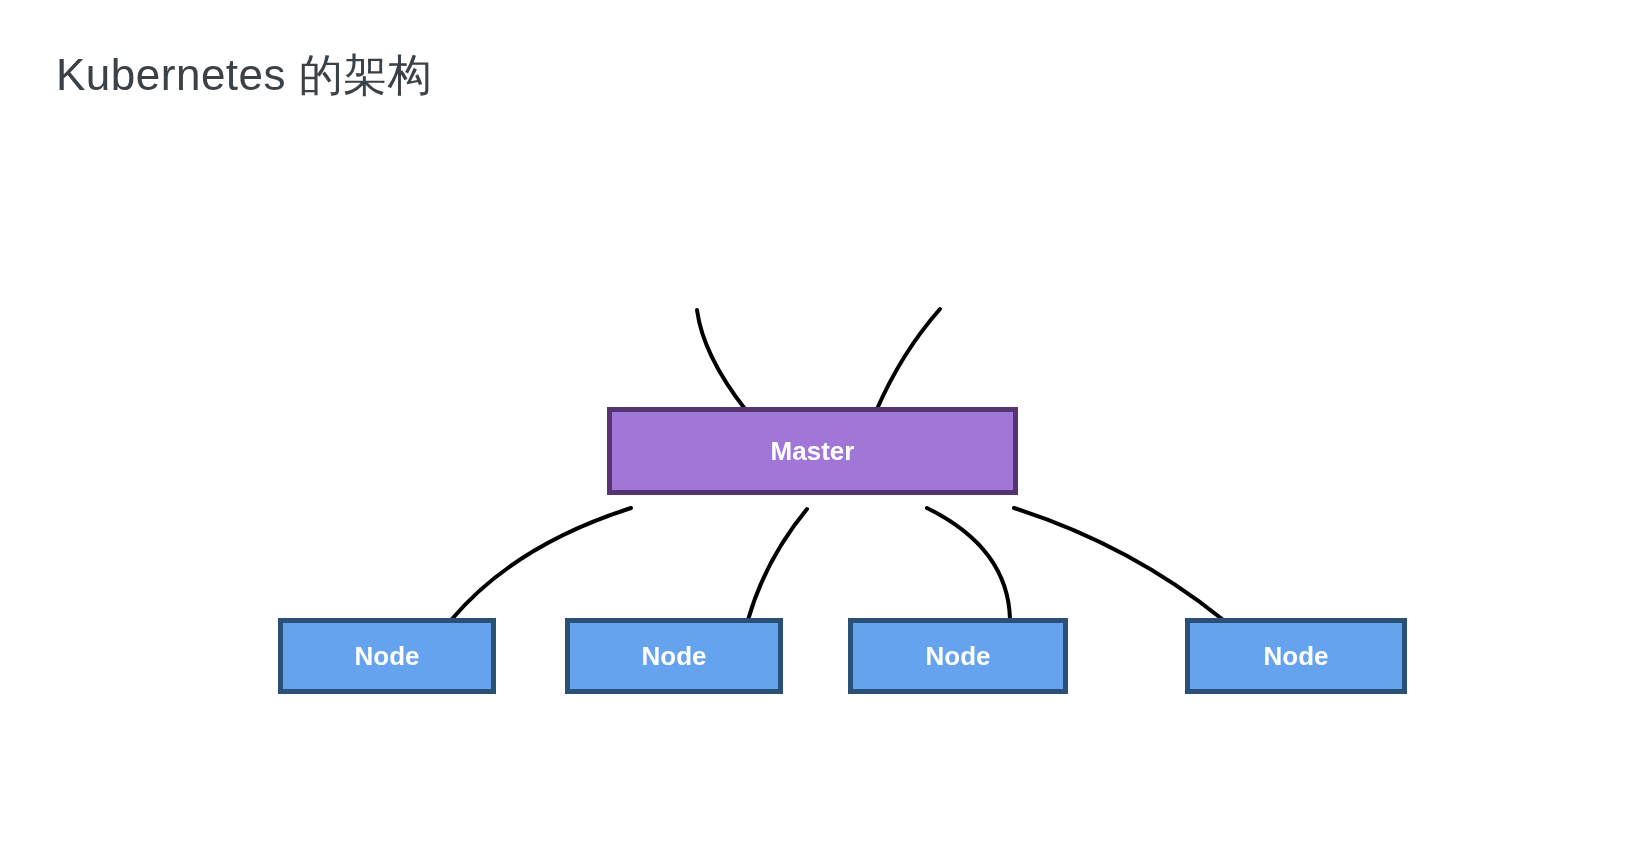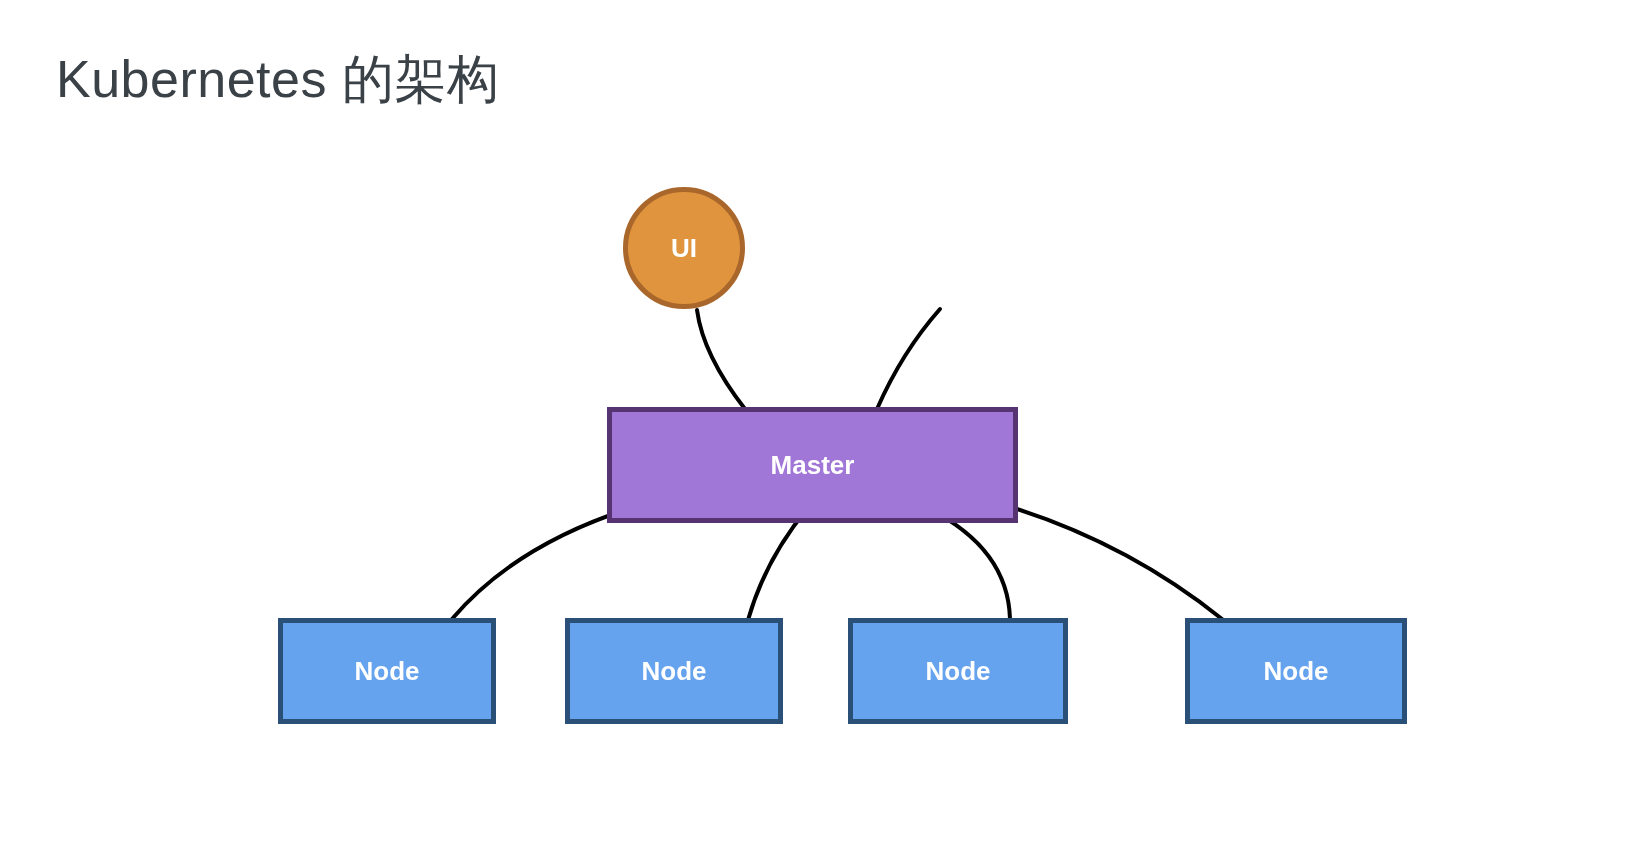--- a/index.html
+++ b/index.html
@@ -13,21 +13,21 @@
     width: 1632px;
     height: 856px;
     background: #ffffff;
     overflow: hidden;
   }
   .title {
     position: absolute;
     left: 56px;
     top: 50px;
     margin: 0;
-    font-size: 52px;
+    font-size: 44px;
     font-weight: 400;
     line-height: 1.15;
     color: #3a4147;
     letter-spacing: 0.5px;
   }
   .connectors {
     position: absolute;
     left: 0;
     top: 0;
     z-index: 1;
@@ -50,26 +50,26 @@
     font-size: 26px;
   }
   .client-circle {
     border-radius: 50%;
     background: #e0943e;
     border: 5px solid #aa672c;
   }
   .circle-ui  { left: 623px; top: 187px; width: 122px; height: 122px; }
   .circle-cli { left: 873px; top: 188px; width: 124px; height: 124px; }
   .master-box {
-    left: 607px; top: 407px; width: 411px; height: 116px;
+    left: 607px; top: 407px; width: 411px; height: 88px;
     background: #a076d6;
     border: 5px solid #563471;
   }
   .node-box {
-    top: 618px; height: 106px;
+    top: 618px; height: 76px;
     background: #66a3ee;
     border: 5px solid #2b5078;
   }
   .node-1 { left: 278px;  width: 218px; }
   .node-2 { left: 565px;  width: 218px; }
   .node-3 { left: 848px;  width: 220px; }
   .node-4 { left: 1185px; width: 222px; }
 </style>
 </head>
 <body>
@@ -80,23 +80,20 @@
 
   <svg class="connectors" width="1632" height="856" viewBox="0 0 1632 856">
     <path d="M 697,310 Q 703,355 745,409"></path>
     <path d="M 940,309 Q 902,352 877,409"></path>
     <path d="M 631,508 Q 515,545 452,619"></path>
     <path d="M 807,509 Q 765,560 748,620"></path>
     <path d="M 927,508 Q 1008,548 1010,619"></path>
     <path d="M 1014,508 Q 1130,545 1222,619"></path>
   </svg>
 
-  <div class="shape client-circle circle-ui">
-    <span>UI</span>
-  </div>
 
 
   <div class="shape master-box">
     <span>Master</span>
   </div>
 
   <div class="shape node-box node-1">
     <span>Node</span>
   </div>
 

